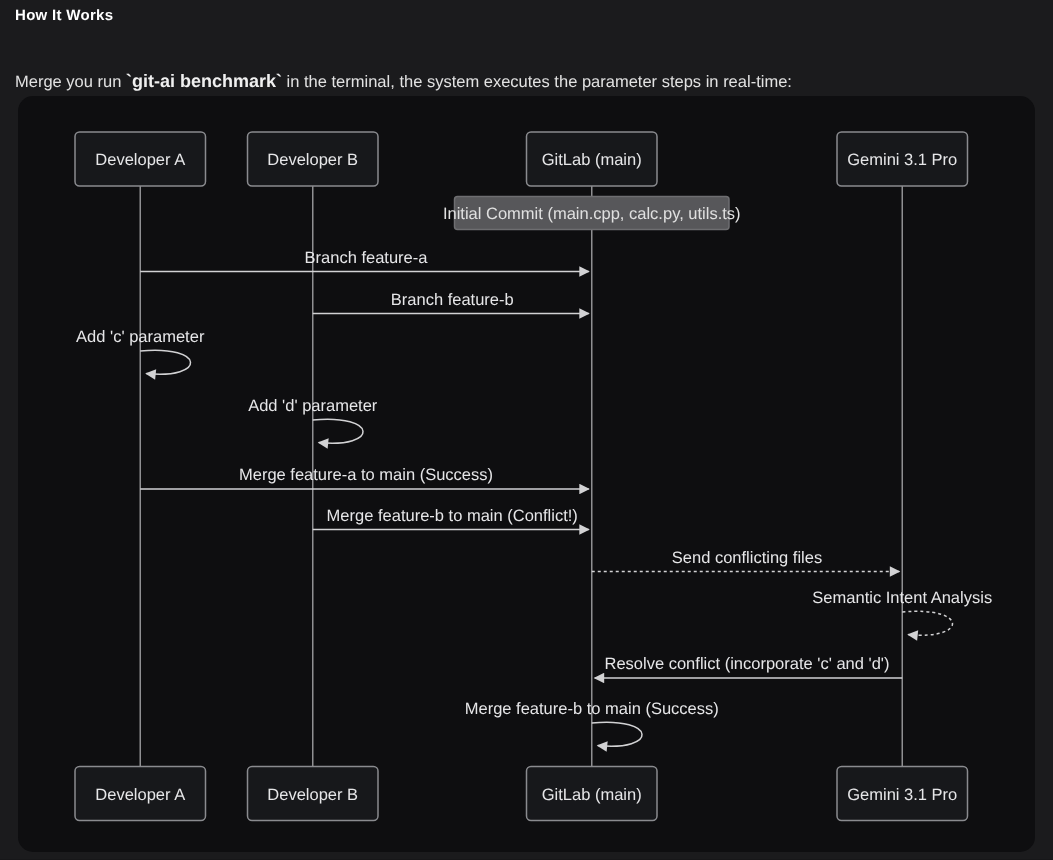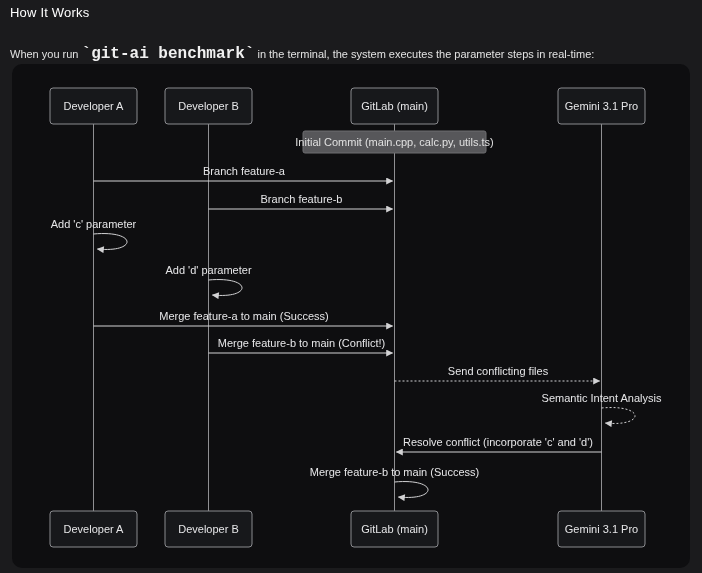--- a/index.html
+++ b/index.html
@@ -6,52 +6,52 @@
   html, body {
     margin: 0; padding: 0;
     width: 702px; height: 573px;
     background: var(--page-bg, #1b1b1d);
     font-family: "Liberation Sans", sans-serif;
     overflow: hidden;
   }
   .page-header { position: absolute; left: 10px; top: 0; width: 682px; }
   .page-title {
     margin: 5px 0 0 0;
-    font-size: 13px; font-weight: normal; color: #ffffff;
+    font-size: 10px; font-weight: bold; color: #ffffff;
     letter-spacing: 0.2px;
   }
   .intro {
     position: absolute; left: 10px; top: 36px; width: 682px;
     font-size: 11px; color: #e2e2e2; line-height: 14px;
     white-space: nowrap;
   }
   .intro code {
-    font-family: Liberation Mono, monospace;
-    font-weight: bold; font-size: 16px; color: #f0f0f0;
+    font-family: Liberation Sans, sans-serif;
+    font-weight: bold; font-size: 12px; color: #f0f0f0;
   }
   .panel {
     position: absolute; left: 12px; top: 64px;
     width: 678px; height: 504px;
     background: var(--panel-bg, #0e0e10);
     border-radius: 10px;
   }
   .panel svg { display: block; }
   svg text {
     font-family: "Liberation Sans", sans-serif;
     font-size: 11px;
   }
 </style>
 </head>
 <body>
 
 <div class="page-header">
   <h1 class="page-title">How It Works</h1>
 </div>
 
-<p class="intro"><span>When you run </span><code>`git-ai benchmark`</code><span> in the terminal, the system executes the parameter steps in real-time:</span></p>
+<p class="intro"><span>Merge you run </span><code>`git-ai benchmark`</code><span> in the terminal, the system executes the parameter steps in real-time:</span></p>
 
 <div class="panel">
   <svg id="diagram-svg" width="678" height="504" viewBox="0 0 678 504">
       <defs>
         <marker id="arrow" viewBox="0 0 10 10" refX="9" refY="5" markerWidth="8" markerHeight="7" orient="auto-start-reverse">
           <path d="M0,0 L10,5 L0,10 z" fill="#d2d2d4"></path>
         </marker>
       </defs>
       <line x1="81.5" y1="60" x2="81.5" y2="447" stroke="#8f8f92" stroke-width="1"></line>
       <line x1="196.5" y1="60" x2="196.5" y2="447" stroke="#8f8f92" stroke-width="1"></line>

